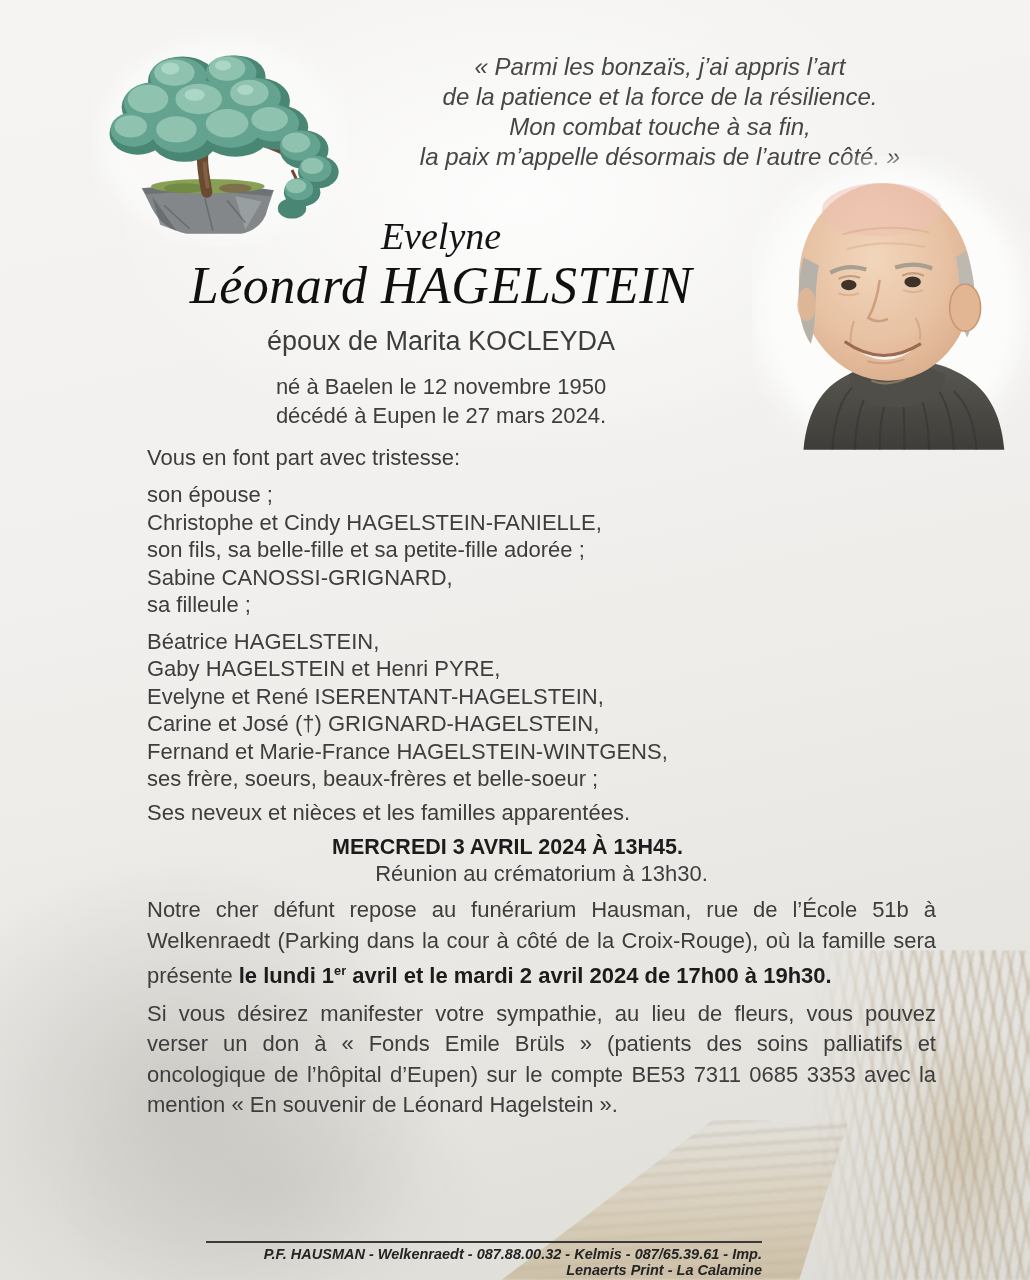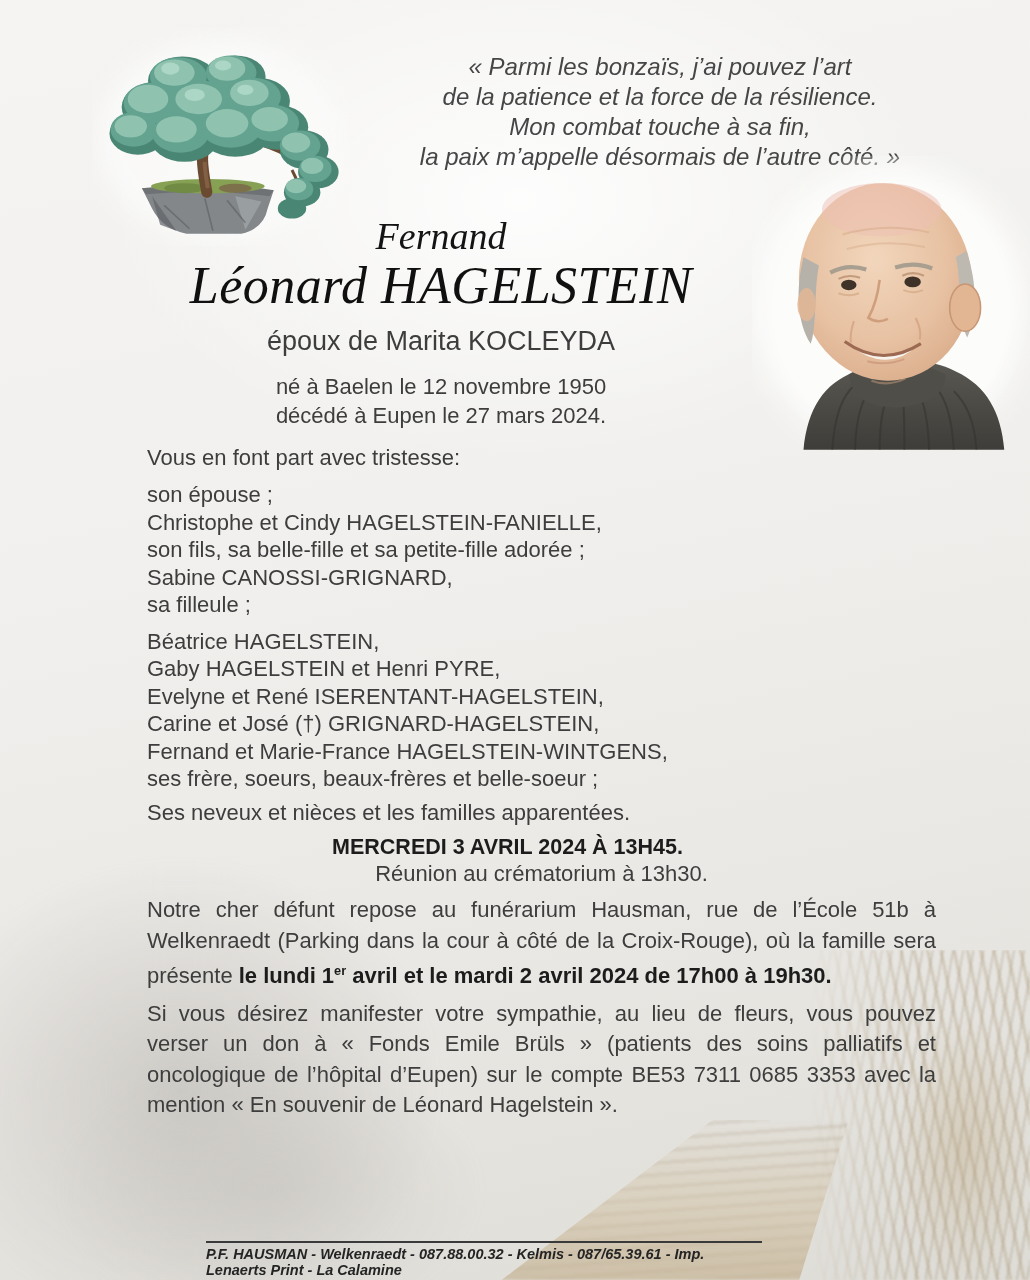--- a/index.html
+++ b/index.html
@@ -51,21 +51,21 @@
   .row.indent{padding-left:27px;}
   .row.big-gap{margin-top:9px;}
   .closing{margin-top:6px;line-height:27.5px;}
   p.just{margin:7px 0 0;text-align:justify;line-height:30.5px;}
   .date-line{margin-top:9px;text-align:center;font-weight:bold;font-size:21.5px;
     transform:translateX(-34px);color:#1c1c1c;}
   .meet-line{text-align:center;line-height:28px;}
   sup{font-size:58%;vertical-align:super;}
   b{color:#1c1c1c;}
   .footer{left:206px;top:1241px;width:556px;border-top:2px solid #3a3a3a;padding-top:3px;
-    text-align:left;font-style:italic;font-weight:bold;font-size:14.5px;color:#242424;}
+    text-align:right;font-style:italic;font-weight:bold;font-size:14.5px;color:#242424;}
 </style>
 </head>
 <body>
 
 <div class="page">
 
   <div class="wm glow-top"></div>
   <div class="wm mist-left"></div>
   <div class="wm mist-left2"></div>
   <div class="wm reeds"></div>
@@ -144,21 +144,21 @@
       <g fill="#b4dccd" opacity="0.8">
         <ellipse cx="76" cy="40" rx="9" ry="6"></ellipse>
           <ellipse cx="128" cy="37" rx="8" ry="5"></ellipse>
         <ellipse cx="100" cy="66" rx="10" ry="6"></ellipse>
           <ellipse cx="150" cy="61" rx="8" ry="5"></ellipse>
       </g>
     </svg>
   </div>
 
   <div class="layer quote">
-    <div>« Parmi les bonzaïs, j’ai pouvez l’art</div>
+    <div>« Parmi les bonzaïs, j’ai appris l’art</div>
     <div>de la patience et la force de la résilience.</div>
     <div>Mon combat touche à sa fin,</div>
     <div>la paix m’appelle désormais de l’autre côté. »</div>
   </div>
 
   <div class="layer portrait">
     <svg viewBox="0 0 270 285" width="278" height="294">
       <defs>
         <radialGradient id="skin" cx="45%" cy="38%" r="70%">
           <stop offset="0" stop-color="#f2d6bc"></stop>
@@ -219,21 +219,21 @@
       <path d="M159,157 Q165,169 163,178" stroke="#cf9e7c" stroke-width="2" fill="none" opacity="0.7"></path>
 
       <path d="M92,181 Q126,204 162,183 Q130,213 92,181 Z" fill="#f7f4ef"></path>
       <path d="M90,180 Q126,206 164,182" stroke="#9c6a52" stroke-width="3" fill="none"></path>
       <path d="M112,199 Q130,204 148,197" stroke="#c48f70" stroke-width="2" fill="none" opacity="0.6"></path>
       <path d="M116,218 Q132,224 149,216" stroke="#c49b7c" stroke-width="2" fill="none" opacity="0.5"></path>
     </svg>
   </div>
 
   <div class="layer header">
-    <div class="salutation">Fernand</div>
+    <div class="salutation">Evelyne</div>
     <div class="deceased-name">Léonard HAGELSTEIN</div>
     <div class="spouse-line">époux de Marita KOCLEYDA</div>
     <div class="vitals">
       <div>né à Baelen le 12 novembre 1950</div>
       <div>décédé à Eupen le 27 mars 2024.</div>
     </div>
   </div>
 
   <div class="layer content">
     <p class="intro">Vous en font part avec tristesse:</p>

